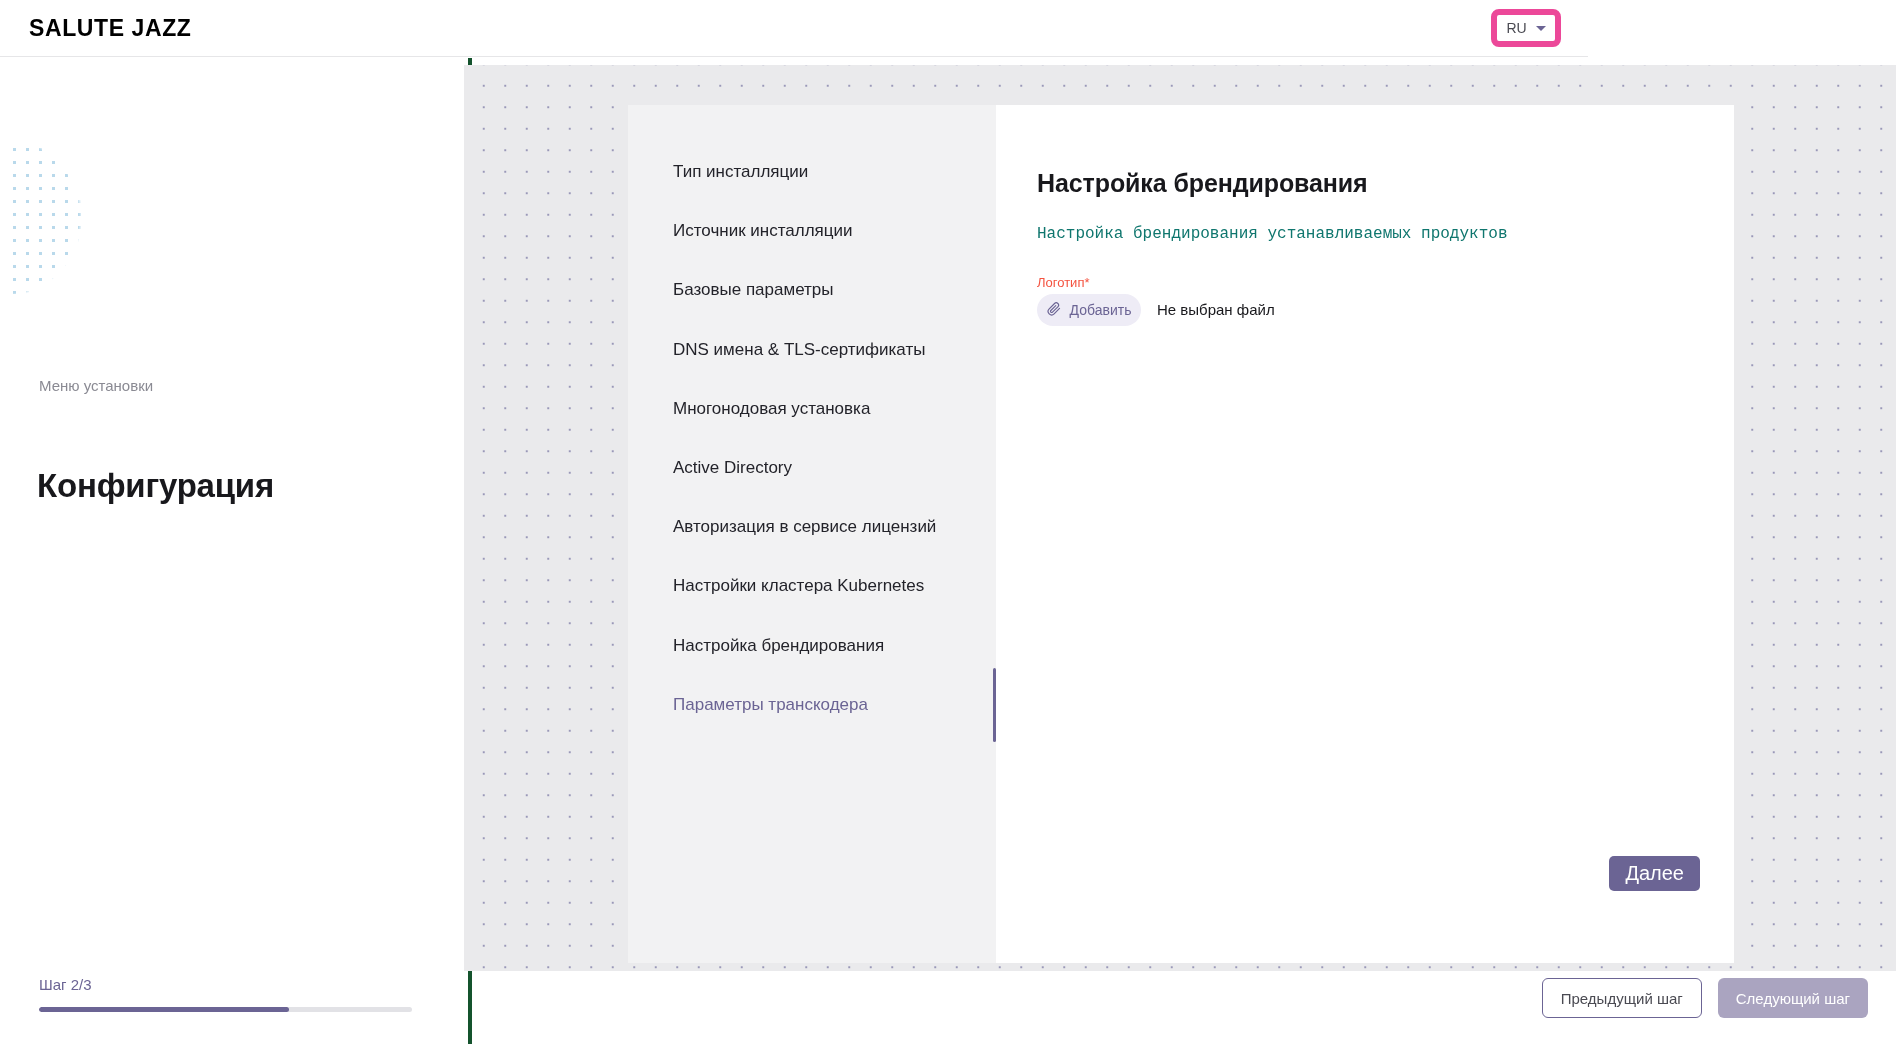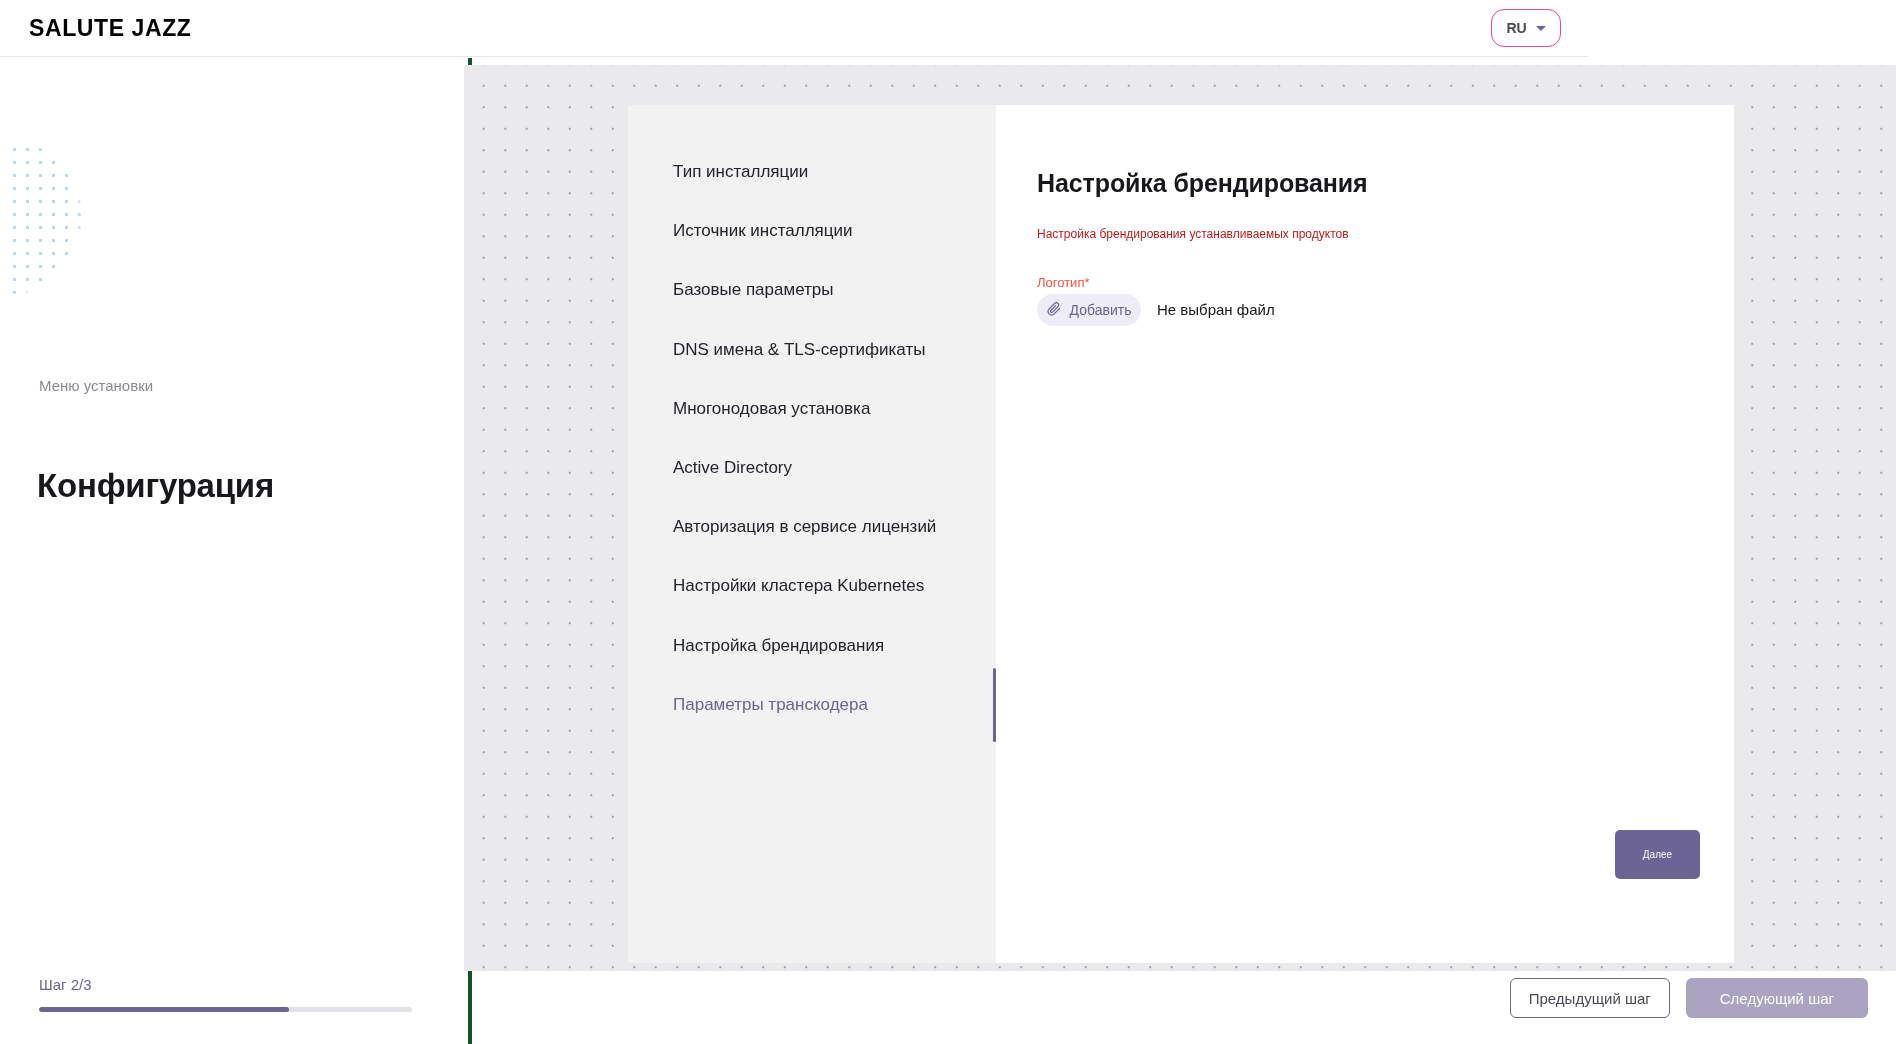--- a/index.html
+++ b/index.html
@@ -43,29 +43,28 @@
     color: #000000;
     line-height: 28px;
     white-space: nowrap;
   }
   .lang-select {
     position: absolute;
     right: 27px;
     top: 9px;
     width: 70px;
     height: 38px;
-    border: 1px solid #ec4899;
-    border-radius: 13px;
+    border: 6px solid #ec4899;
+    border-radius: 8px;
     background: #ffffff;
     display: flex;
     align-items: center;
     justify-content: center;
     gap: 9px;
     cursor: pointer;
-    font-weight: bold;
   }
   .lang-select .lang-label {
     font-size: 14px;
     color: #4a4a52;
     line-height: 16px;
   }
   .caret {
     width: 0; height: 0;
     border-left: 5px solid transparent;
     border-right: 5px solid transparent;
@@ -201,23 +200,24 @@
     font-size: 25px;
     font-weight: bold;
     color: #18181c;
     line-height: 30px;
     letter-spacing: -0.1px;
   }
   .card-subtitle {
     position: absolute;
     left: 41px;
     top: 119px;
-    font-size: 12px;
-    color: #b91c1c;
+    font-size: 16px;
+    color: #0f766e;
     line-height: 20px;
+    font-family: Liberation Mono, monospace;
   }
   .field-label {
     position: absolute;
     left: 41px;
     top: 170px;
     font-size: 13px;
     color: #f4523f;
     line-height: 16px;
   }
   .upload-row {
@@ -247,30 +247,30 @@
   .file-status {
     margin-left: 16px;
     font-size: 15px;
     color: #18181c;
     line-height: 18px;
     white-space: nowrap;
   }
   .primary-btn {
     position: absolute;
     right: 34px;
-    bottom: 84px;
+    bottom: 72px;
     min-width: 85px;
-    height: 49px;
+    height: 35px;
     padding: 0 16px;
     border: none;
     border-radius: 5px;
     background: #6b6494;
     color: #ffffff;
     font-family: "Liberation Sans", sans-serif;
-    font-size: 10px;
+    font-size: 20px;
     line-height: 17px;
     cursor: pointer;
   }
 
   
   .footer {
     position: absolute;
     right: 28px;
     bottom: 26px;
     display: flex;
@@ -286,21 +286,21 @@
     background: #ffffff;
     color: #4a4a52;
     font-family: "Liberation Sans", sans-serif;
     font-size: 15px;
     line-height: 17px;
     cursor: pointer;
   }
   .btn-disabled {
     min-width: 150px;
     height: 40px;
-    padding: 0 34px;
+    padding: 0 18px;
     border: none;
     border-radius: 6px;
     background: #aaa4c0;
     color: #ffffff;
     font-family: "Liberation Sans", sans-serif;
     font-size: 15px;
     line-height: 17px;
     cursor: default;
   }
 </style>

